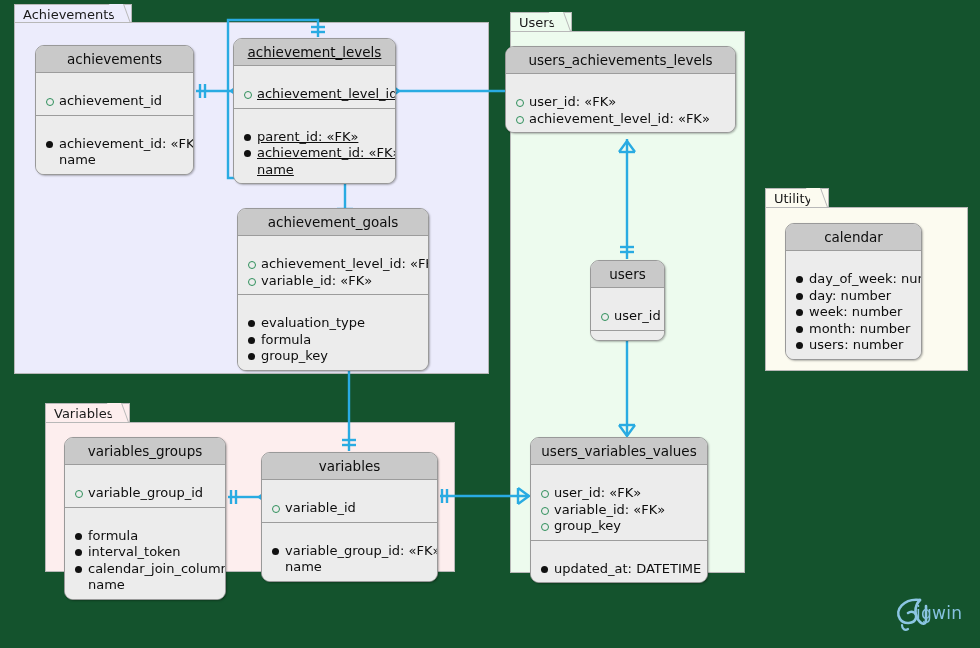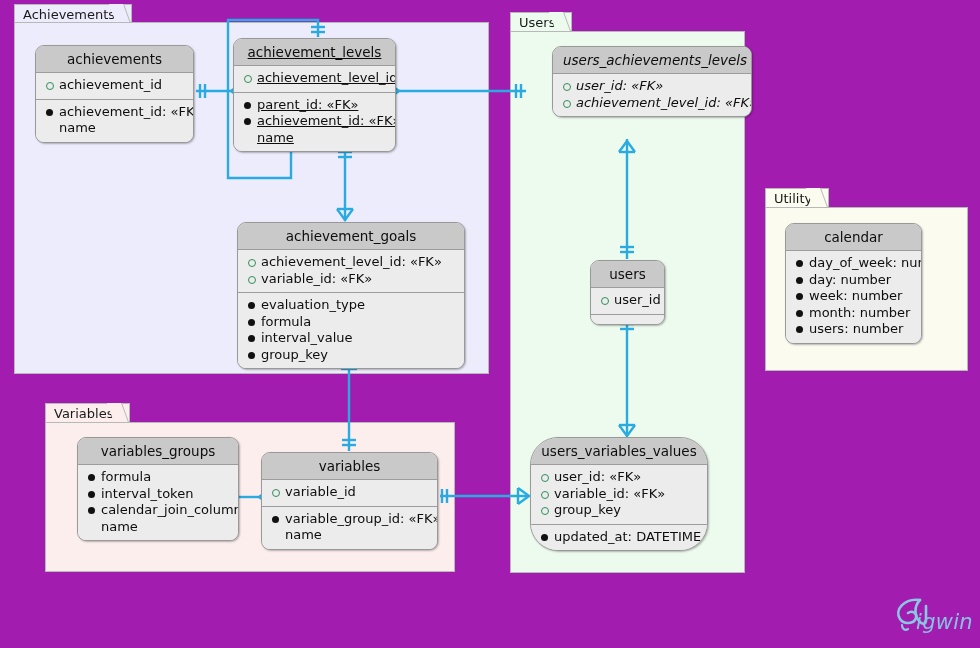--- a/index.html
+++ b/index.html
@@ -9,21 +9,21 @@
   }
   body {
     font-family: "DejaVu Sans", "Liberation Sans", sans-serif;
     -webkit-font-smoothing: antialiased;
   }
   #canvas {
     position: relative;
     width: 980px;
     height: 648px;
     overflow: hidden;
-    background: #a21caf;
+    background: #14532d;
   }
   
   .pkg {
     position: absolute;
     box-sizing: border-box;
     border: 1px solid #b8b8b8;
   }
   .pkg-tab {
     position: absolute;
     box-sizing: border-box;
@@ -62,21 +62,21 @@
   .ent-title {
     background: #c9c9c9;
     border-bottom: 1px solid #9c9c9c;
     text-align: center;
     padding: 5px 10px 5px;
     font-size: 13.5px;
     line-height: 16px;
     white-space: nowrap;
   }
   .ent-sec {
-    padding: 4px 8px 5px 8px;
+    padding: 20px 8px 5px 8px;
     background: #ececec;
   }
   .ent-sec + .ent-sec {
     border-top: 1px solid #9c9c9c;
   }
   .ent-sec.empty {
     height: 9px;
     padding: 0;
   }
   .row {
@@ -123,26 +123,25 @@
   .watermark {
     position: absolute;
     left: 890px;
     top: 592px;
     width: 84px;
     height: 44px;
   }
   .wm-text {
     position: absolute;
     left: 26px;
-    top: 18px;
-    font-size: 21px;
+    top: 11px;
+    font-size: 17px;
     color: #87c2e0;
     letter-spacing: 0.3px;
     font-family: "DejaVu Sans", "Liberation Sans", sans-serif;
-    font-style: italic;
   }
 </style>
 </head>
 <body>
 
 <div id="canvas">
 
   <div id="packages">
       <div class="pkg-tab" style="left: 14px; top: 4px; background: rgb(236, 236, 252);"><span>Achievements</span></div>
       <div class="pkg" style="left: 14px; top: 22px; width: 475px; height: 352px; background: rgb(236, 236, 252);"></div>
@@ -219,34 +218,33 @@
         <div class="ent-title">achievement_levels</div>
         <div class="ent-sec">
           <div class="row bullet-pk">achievement_level_id</div>
         </div>
         <div class="ent-sec">
           <div class="row bullet-col">parent_id: «FK»</div>
           <div class="row bullet-col">achievement_id: «FK»</div>
           <div class="row cont">name</div>
         </div>
       </div>
-      <div class="ent" style="left: 237px; top: 222px; width: 228px;">
+      <div class="ent" style="left: 237px; top: 208px; width: 192px;">
         <div class="ent-title">achievement_goals</div>
         <div class="ent-sec">
           <div class="row bullet-pk">achievement_level_id: «FK»</div>
           <div class="row bullet-pk">variable_id: «FK»</div>
         </div>
         <div class="ent-sec">
           <div class="row bullet-col">evaluation_type</div>
           <div class="row bullet-col">formula</div>
-          <div class="row bullet-col">interval_value</div>
           <div class="row bullet-col">group_key</div>
         </div>
       </div>
-      <div class="ent" style="left: 552px; top: 46px; width: 200px; font-style: italic;">
+      <div class="ent" style="left: 505px; top: 46px; width: 231px;">
         <div class="ent-title">users_achievements_levels</div>
         <div class="ent-sec">
           <div class="row bullet-pk">user_id: «FK»</div>
           <div class="row bullet-pk">achievement_level_id: «FK»</div>
         </div>
       </div>
       <div class="ent" style="left: 590px; top: 260px; width: 75px;">
         <div class="ent-title">users</div>
         <div class="ent-sec">
           <div class="row bullet-pk">user_id</div>
@@ -256,40 +254,43 @@
       <div class="ent" style="left: 785px; top: 223px; width: 137px;">
         <div class="ent-title">calendar</div>
         <div class="ent-sec">
           <div class="row bullet-col">day_of_week: number</div>
           <div class="row bullet-col">day: number</div>
           <div class="row bullet-col">week: number</div>
           <div class="row bullet-col">month: number</div>
           <div class="row bullet-col">users: number</div>
         </div>
       </div>
-      <div class="ent" style="left: 64px; top: 437px; width: 162px; margin-left: 13px;">
+      <div class="ent" style="left: 64px; top: 437px; width: 162px;">
         <div class="ent-title">variables_groups</div>
+        <div class="ent-sec">
+          <div class="row bullet-pk">variable_group_id</div>
+        </div>
         <div class="ent-sec">
           <div class="row bullet-col">formula</div>
           <div class="row bullet-col">interval_token</div>
           <div class="row bullet-col">calendar_join_column</div>
           <div class="row cont">name</div>
         </div>
       </div>
       <div class="ent" style="left: 261px; top: 452px; width: 177px;">
         <div class="ent-title">variables</div>
         <div class="ent-sec">
           <div class="row bullet-pk">variable_id</div>
         </div>
         <div class="ent-sec">
           <div class="row bullet-col">variable_group_id: «FK»</div>
           <div class="row cont">name</div>
         </div>
       </div>
-      <div class="ent" style="left: 530px; top: 437px; width: 178px; border-radius: 28px;">
+      <div class="ent" style="left: 530px; top: 437px; width: 178px;">
         <div class="ent-title">users_variables_values</div>
         <div class="ent-sec">
           <div class="row bullet-pk">user_id: «FK»</div>
           <div class="row bullet-pk">variable_id: «FK»</div>
           <div class="row bullet-pk">group_key</div>
         </div>
         <div class="ent-sec">
           <div class="row bullet-col">updated_at: DATETIME</div>
         </div>
       </div>

